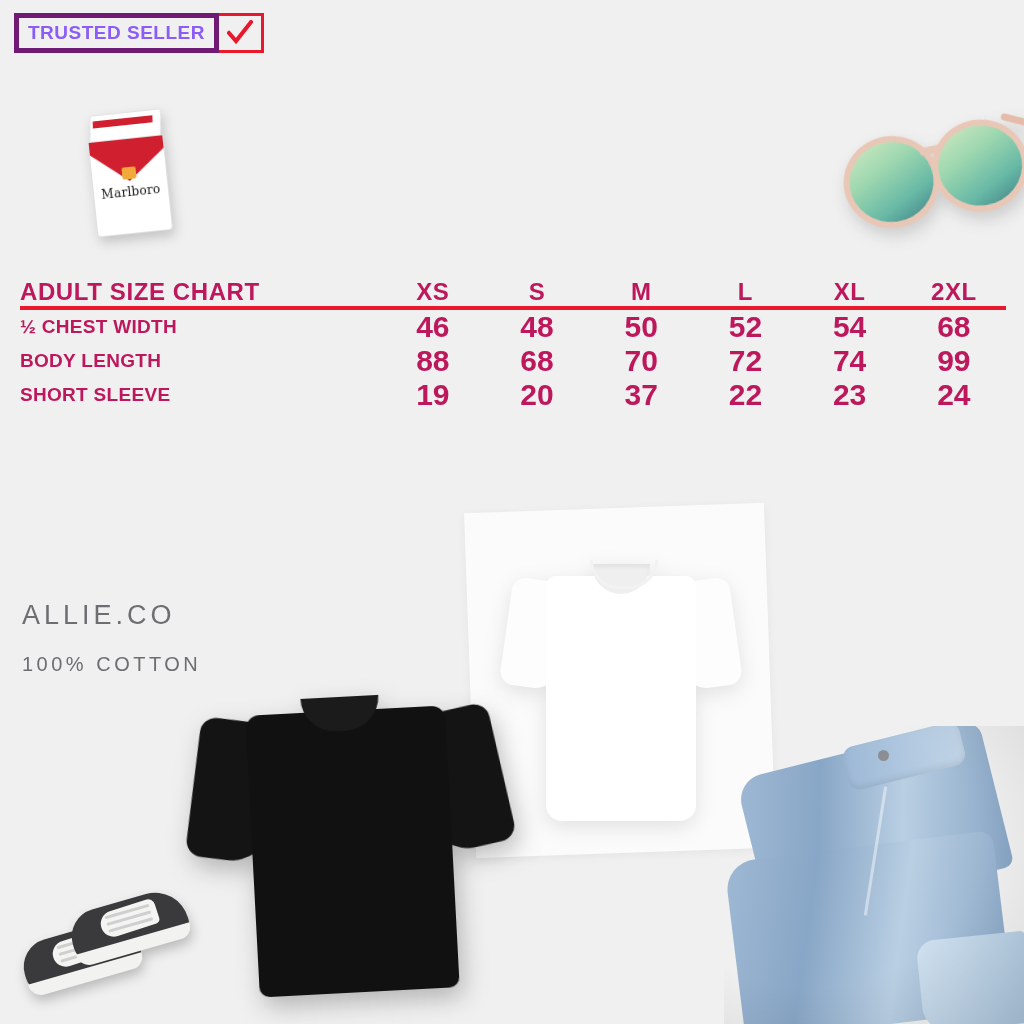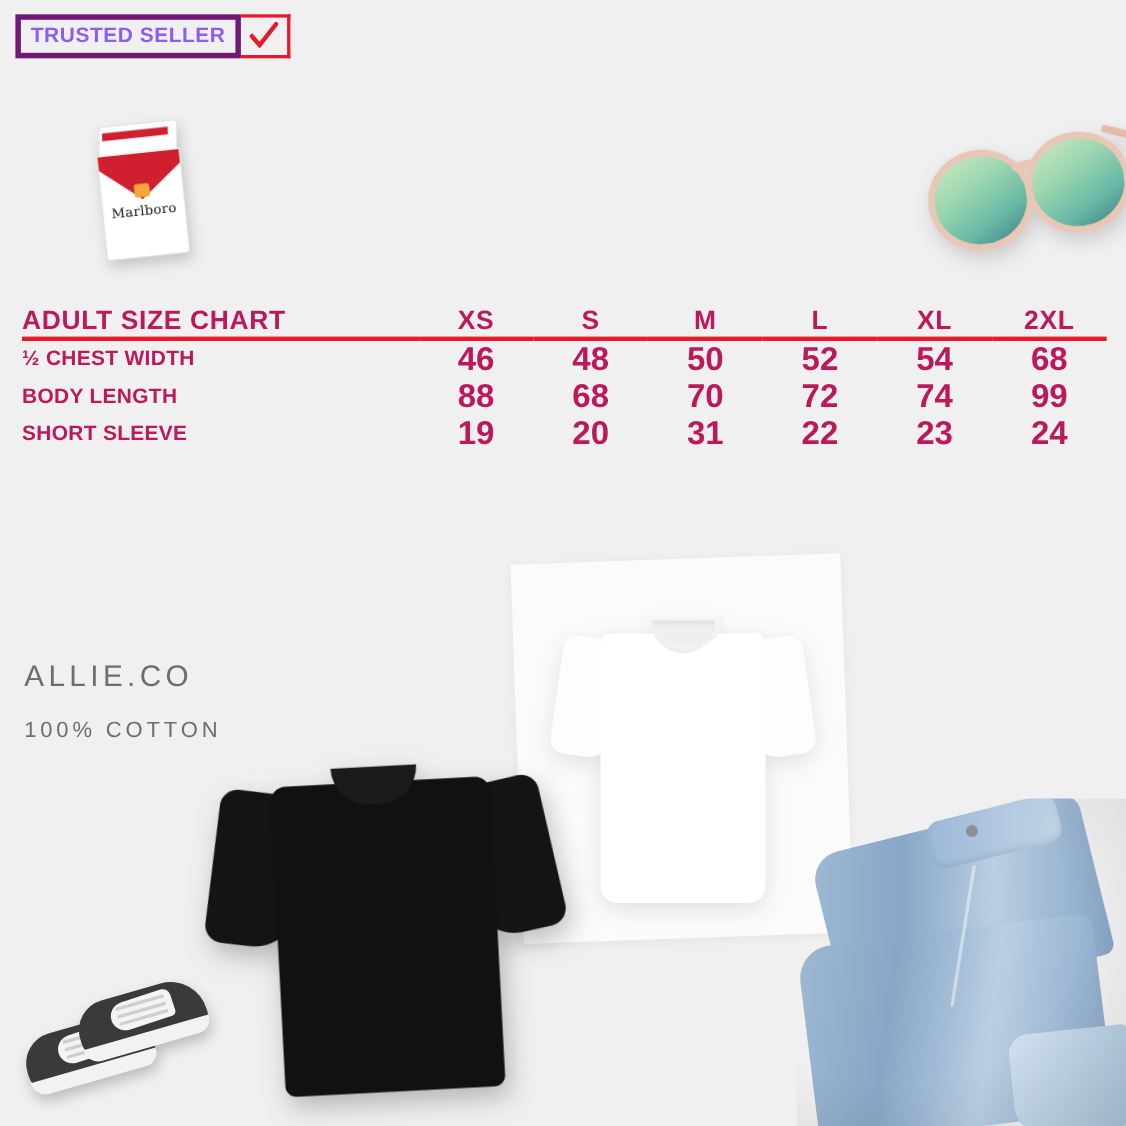--- a/index.html
+++ b/index.html
@@ -260,21 +260,21 @@
         <td class="val">70</td>
         <td class="val">72</td>
         <td class="val">74</td>
         <td class="val">99</td>
       </tr>
 
       <tr class="data-row">
         <td class="rowlabel">SHORT SLEEVE</td>
         <td class="val">19</td>
         <td class="val">20</td>
-        <td class="val">31</td>
+        <td class="val">37</td>
         <td class="val">22</td>
         <td class="val">23</td>
         <td class="val">24</td>
       </tr>
     </tbody>
   </table>
 </div>
 
 <div class="brand">
   <div class="b1">ALLIE.CO</div>

